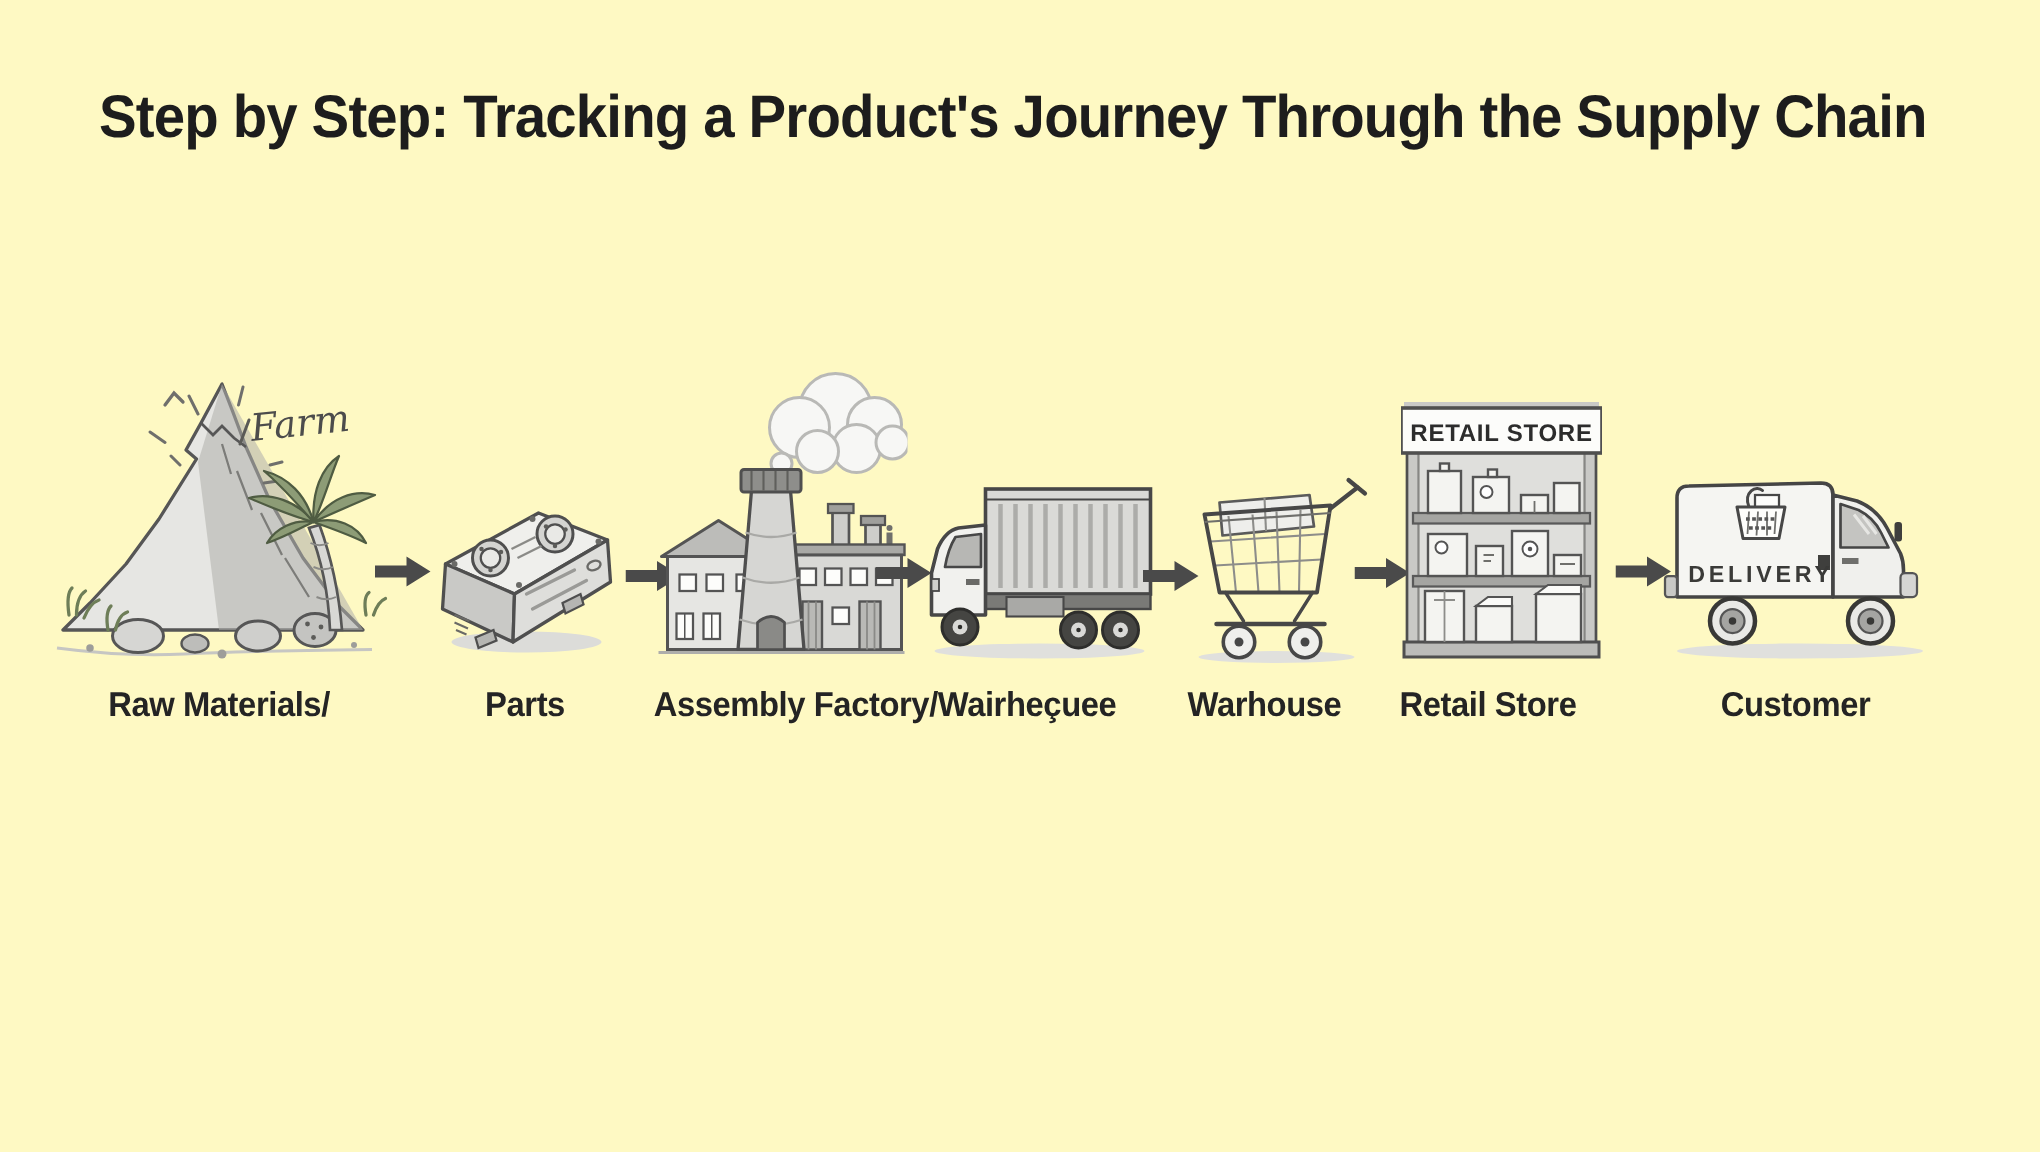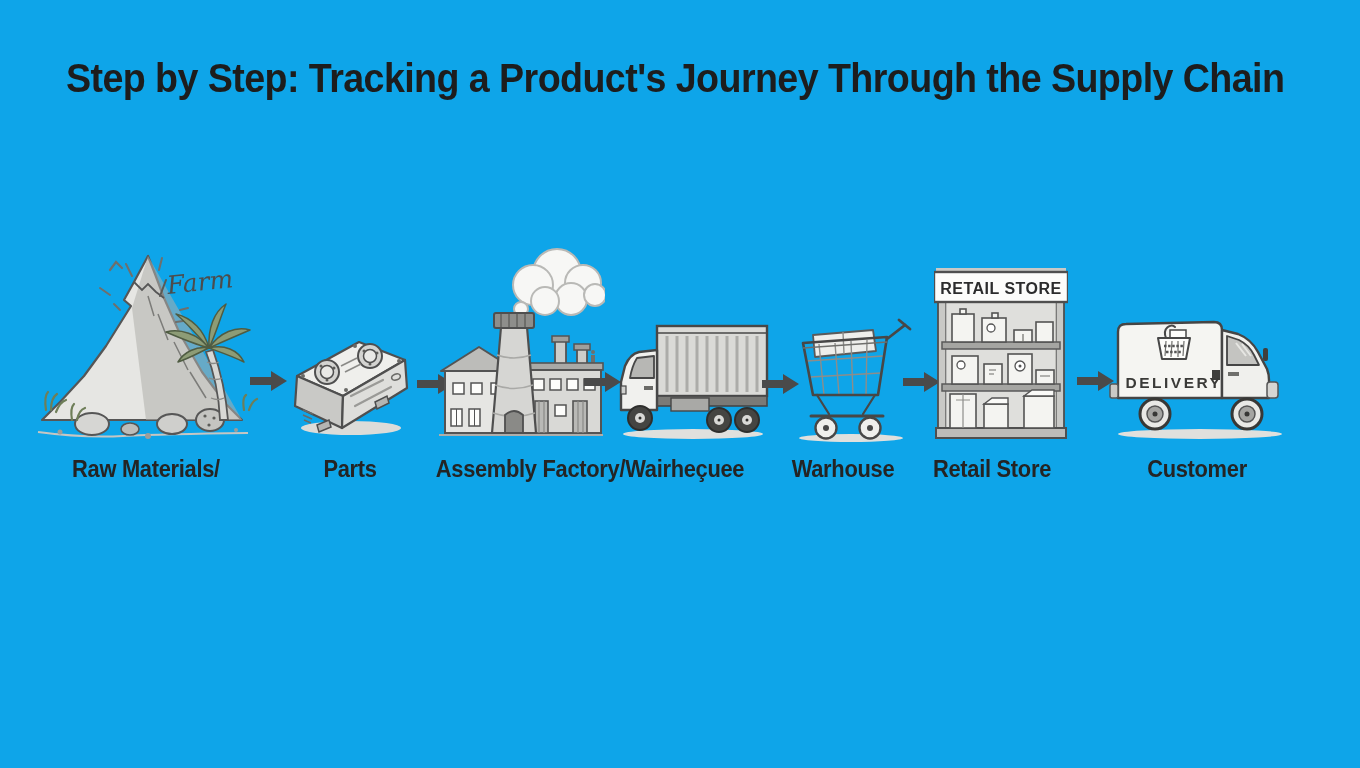--- a/index.html
+++ b/index.html
@@ -1,18 +1,18 @@
 <!DOCTYPE html>
 <html><head>
 <meta charset="utf-8">
 <style>
   html,body{margin:0;padding:0;background:#e9e9e7;}
   .canvas{
     position:relative; width:1360px; height:768px; margin:0 auto;
-    background:#0ea5e9; overflow:hidden;
+    background:#fef9c3; overflow:hidden;
     font-family:"Liberation Sans", sans-serif;
   }
   .page-title{
     position:absolute; left:66px; top:56px;
     font-size:40px; font-weight:700; color:#1d1d1d;
     letter-spacing:-0.6px; white-space:nowrap;
     transform:scaleX(.94); transform-origin:left top;
   }
   .icon{ position:absolute; }
   .arrow{ position:absolute; width:38px; height:24px; }

